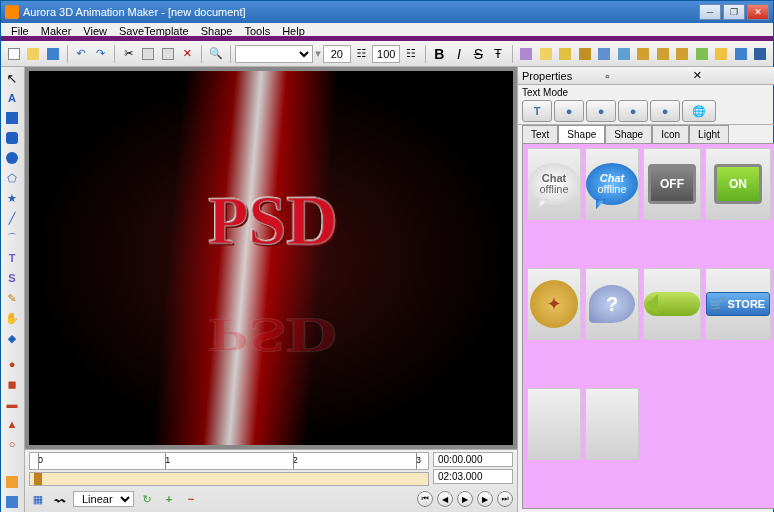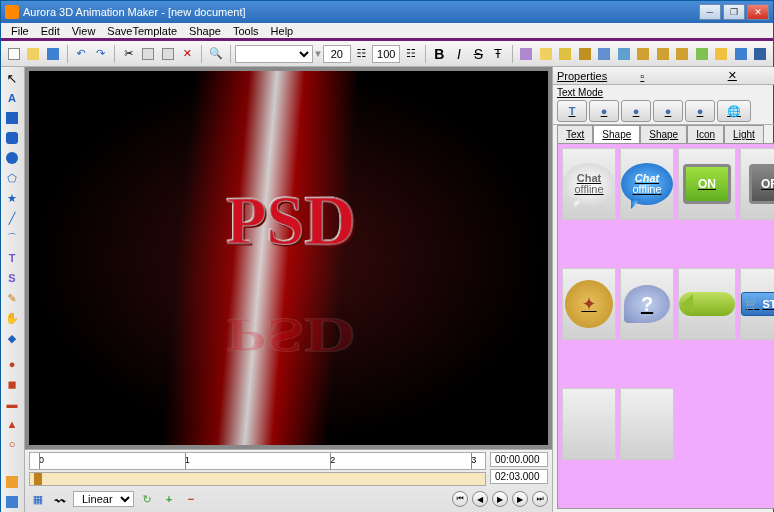--- a/index.html
+++ b/index.html
@@ -4,21 +4,21 @@
 <style>
 * { box-sizing: border-box; margin: 0; padding: 0; font-family: Tahoma, sans-serif; font-size: 11px; }
 body { background: #f0f0f0; width: 774px; height: 512px; overflow: hidden; }
 .window { width: 774px; height: 512px; border: 1px solid #0a5a9e; background: #f0f0f0; }
 .titlebar { background: linear-gradient(#4a8cd6, #2a6cb8); height: 22px; display: flex; align-items: center; padding: 0 4px; color: #fff; }
 .titlebar-icon { width: 14px; height: 14px; background: #f80; border-radius: 2px; margin-right: 4px; }
 .titlebar-text { flex: 1; }
 .winbtns { display: flex; gap: 2px; }
 .winbtn { width: 22px; height: 16px; background: linear-gradient(#e8f0f8,#c0d0e8); border: 1px solid #6a8ab0; display: flex; align-items: center; justify-content: center; font-size: 9px; color: #333; }
 .winbtn.close { background: linear-gradient(#f08070,#d03020); color: #fff; }
-.menubar { background: #f0f0f0; height: 18px; display: flex; padding: 0 4px; border-bottom: 3px solid #701a75; }
+.menubar { background: #f0f0f0; height: 18px; display: flex; padding: 0 4px; border-bottom: 5px solid #701a75; }
 .menuitem { padding: 2px 6px; cursor: default; }
 .toolbar { background: linear-gradient(#f8f8f8,#e0e0e0); border-bottom: 1px solid #b0b0b0; height: 26px; display: flex; align-items: center; padding: 0 4px; gap: 2px; }
 .tbtn { width: 20px; height: 20px; border: 1px solid transparent; display: flex; align-items: center; justify-content: center; }
 .tsep { width: 1px; height: 18px; background: #b0b0b0; margin: 0 3px; }
 .font-select { width: 90px; height: 18px; border: 1px solid #aaa; background: #fff; }
 .num-input { width: 28px; height: 18px; border: 1px solid #aaa; background: #fff; text-align: center; }
 .main { display: flex; height: 446px; }
 .left-tools { width: 24px; background: linear-gradient(90deg,#f0f0f0,#e0e0e0); border-right: 1px solid #b0b0b0; display: flex; flex-direction: column; padding: 2px; gap: 2px; }
 .ltbtn { width: 18px; height: 18px; display: flex; align-items: center; justify-content: center; border: 1px solid transparent; }
 .center { flex: 1; display: flex; flex-direction: column; background: #888; }
@@ -28,23 +28,23 @@
 .psd-text { position: absolute; left: 50%; top: 40%; transform: translate(-50%,-50%) perspective(400px) rotateY(-12deg); font-size: 70px; font-weight: bold; font-family: Arial Black; color: #d01020; text-shadow: 2px 2px 0 #600, -1px -1px 0 #fff; -webkit-text-stroke: 1px #aaa; }
 .psd-refl { position: absolute; left: 50%; top: 60%; transform: translate(-50%,0) perspective(400px) rotateY(-12deg) scaleY(-0.7); font-size: 70px; font-weight: bold; font-family: Arial Black; color: #d01020; opacity: 0.25; -webkit-text-stroke: 1px #aaa; }
 .timeline { height: 64px; background: linear-gradient(#f0f0f0,#e0e0e0); border-top: 1px solid #b0b0b0; padding: 2px 4px; }
 .timeline-ruler { height: 18px; background: #fff; border: 1px solid #aaa; position: relative; margin-bottom: 2px; }
 .timeline-track { height: 14px; background: #f8e8c0; border: 1px solid #aaa; position: relative; }
 .timeline-track::before { content: ''; position: absolute; left: 4px; width: 8px; height: 100%; background: #c08020; }
 .tick { position: absolute; top: 0; width: 1px; height: 100%; background: #888; }
 .tick-label { position: absolute; top: 2px; font-size: 9px; }
 .tl-controls { display: flex; align-items: center; gap: 4px; margin-top: 4px; }
 .tl-select { border: 1px solid #aaa; height: 16px; padding: 0 4px; background: #fff; }
-.time-box { border: 1px solid #aaa; background: #fff; padding: 1px 4px; width: 58px; font-size: 10px; }
+.time-box { border: 1px solid #aaa; background: #fff; padding: 1px 4px; width: 80px; font-size: 10px; }
 .playbtn { width: 16px; height: 16px; border: 1px solid #888; border-radius: 8px; background: linear-gradient(#fff,#ddd); display: flex; align-items: center; justify-content: center; font-size: 8px; }
-.right-panel { width: 221px; background: #f0f0f0; border-left: 1px solid #b0b0b0; display: flex; text-decoration: underline; }
+.right-panel { width: 256px; background: #f0f0f0; border-left: 1px solid #b0b0b0; display: flex; }
 .props { flex: 1; display: flex; flex-direction: column; }
 .props-header { background: linear-gradient(#f4f4f4,#e0e0e0); padding: 2px 4px; border-bottom: 1px solid #b0b0b0; display: flex; align-items: center; }
 .props-header span { flex: 1; }
 .text-mode { padding: 2px 4px; border-bottom: 1px solid #b0b0b0; }
 .text-mode-label { font-size: 10px; margin-bottom: 2px; }
 .mode-btns { display: flex; gap: 2px; }
 .mode-btn { width: 30px; height: 22px; background: linear-gradient(#f8f8f8,#d8d8d8); border: 1px solid #999; border-radius: 3px; display: flex; align-items: center; justify-content: center; font-weight: bold; color: #4070b0; }
 .mode-btn.wide { width: 34px; }
 .tabs-row { display: flex; padding: 4px 4px 0; gap: 0; }
 .tab { padding: 3px 10px; border: 1px solid #999; border-bottom: none; background: #e0e0e0; border-radius: 3px 3px 0 0; margin-right: -1px; }
@@ -80,21 +80,21 @@
     <div class="titlebar-text">Aurora 3D Animation Maker - [new document]</div>
     <div class="winbtns">
       <div class="winbtn">─</div>
       <div class="winbtn">❐</div>
       <div class="winbtn close">✕</div>
     </div>
   </div>
 
   <div class="menubar">
     <div class="menuitem">File</div>
-    <div class="menuitem">Edit</div>
+    <div class="menuitem">Maker</div>
     <div class="menuitem">View</div>
     <div class="menuitem">SaveTemplate</div>
     <div class="menuitem">Shape</div>
     <div class="menuitem">Tools</div>
     <div class="menuitem">Help</div>
   </div>
 
   <div class="toolbar">
     <div class="tbtn">
         <span class="icon-sq" style="background:#fff;border:1px solid #888"></span>
@@ -350,24 +350,24 @@
                 <span>offline</span>
               </div>
           </div>
           <div class="shape-cell">
             <div class="chat-bubble chat-on">
                 <b style="font-size:11px;font-style:italic">Chat</b>
                 <span>offline</span>
               </div>
           </div>
           <div class="shape-cell">
+            <div class="sq-btn off-btn">OFF</div>
+          </div>
+          <div class="shape-cell">
             <div class="sq-btn on-btn">ON</div>
-          </div>
-          <div class="shape-cell">
-            <div class="sq-btn off-btn">OFF</div>
           </div>
           <div class="shape-cell">
             <div class="badge">✦</div>
           </div>
           <div class="shape-cell">
             <div class="q-bubble">?</div>
           </div>
           <div class="shape-cell">
             <div class="arrow-btn"></div>
           </div>

